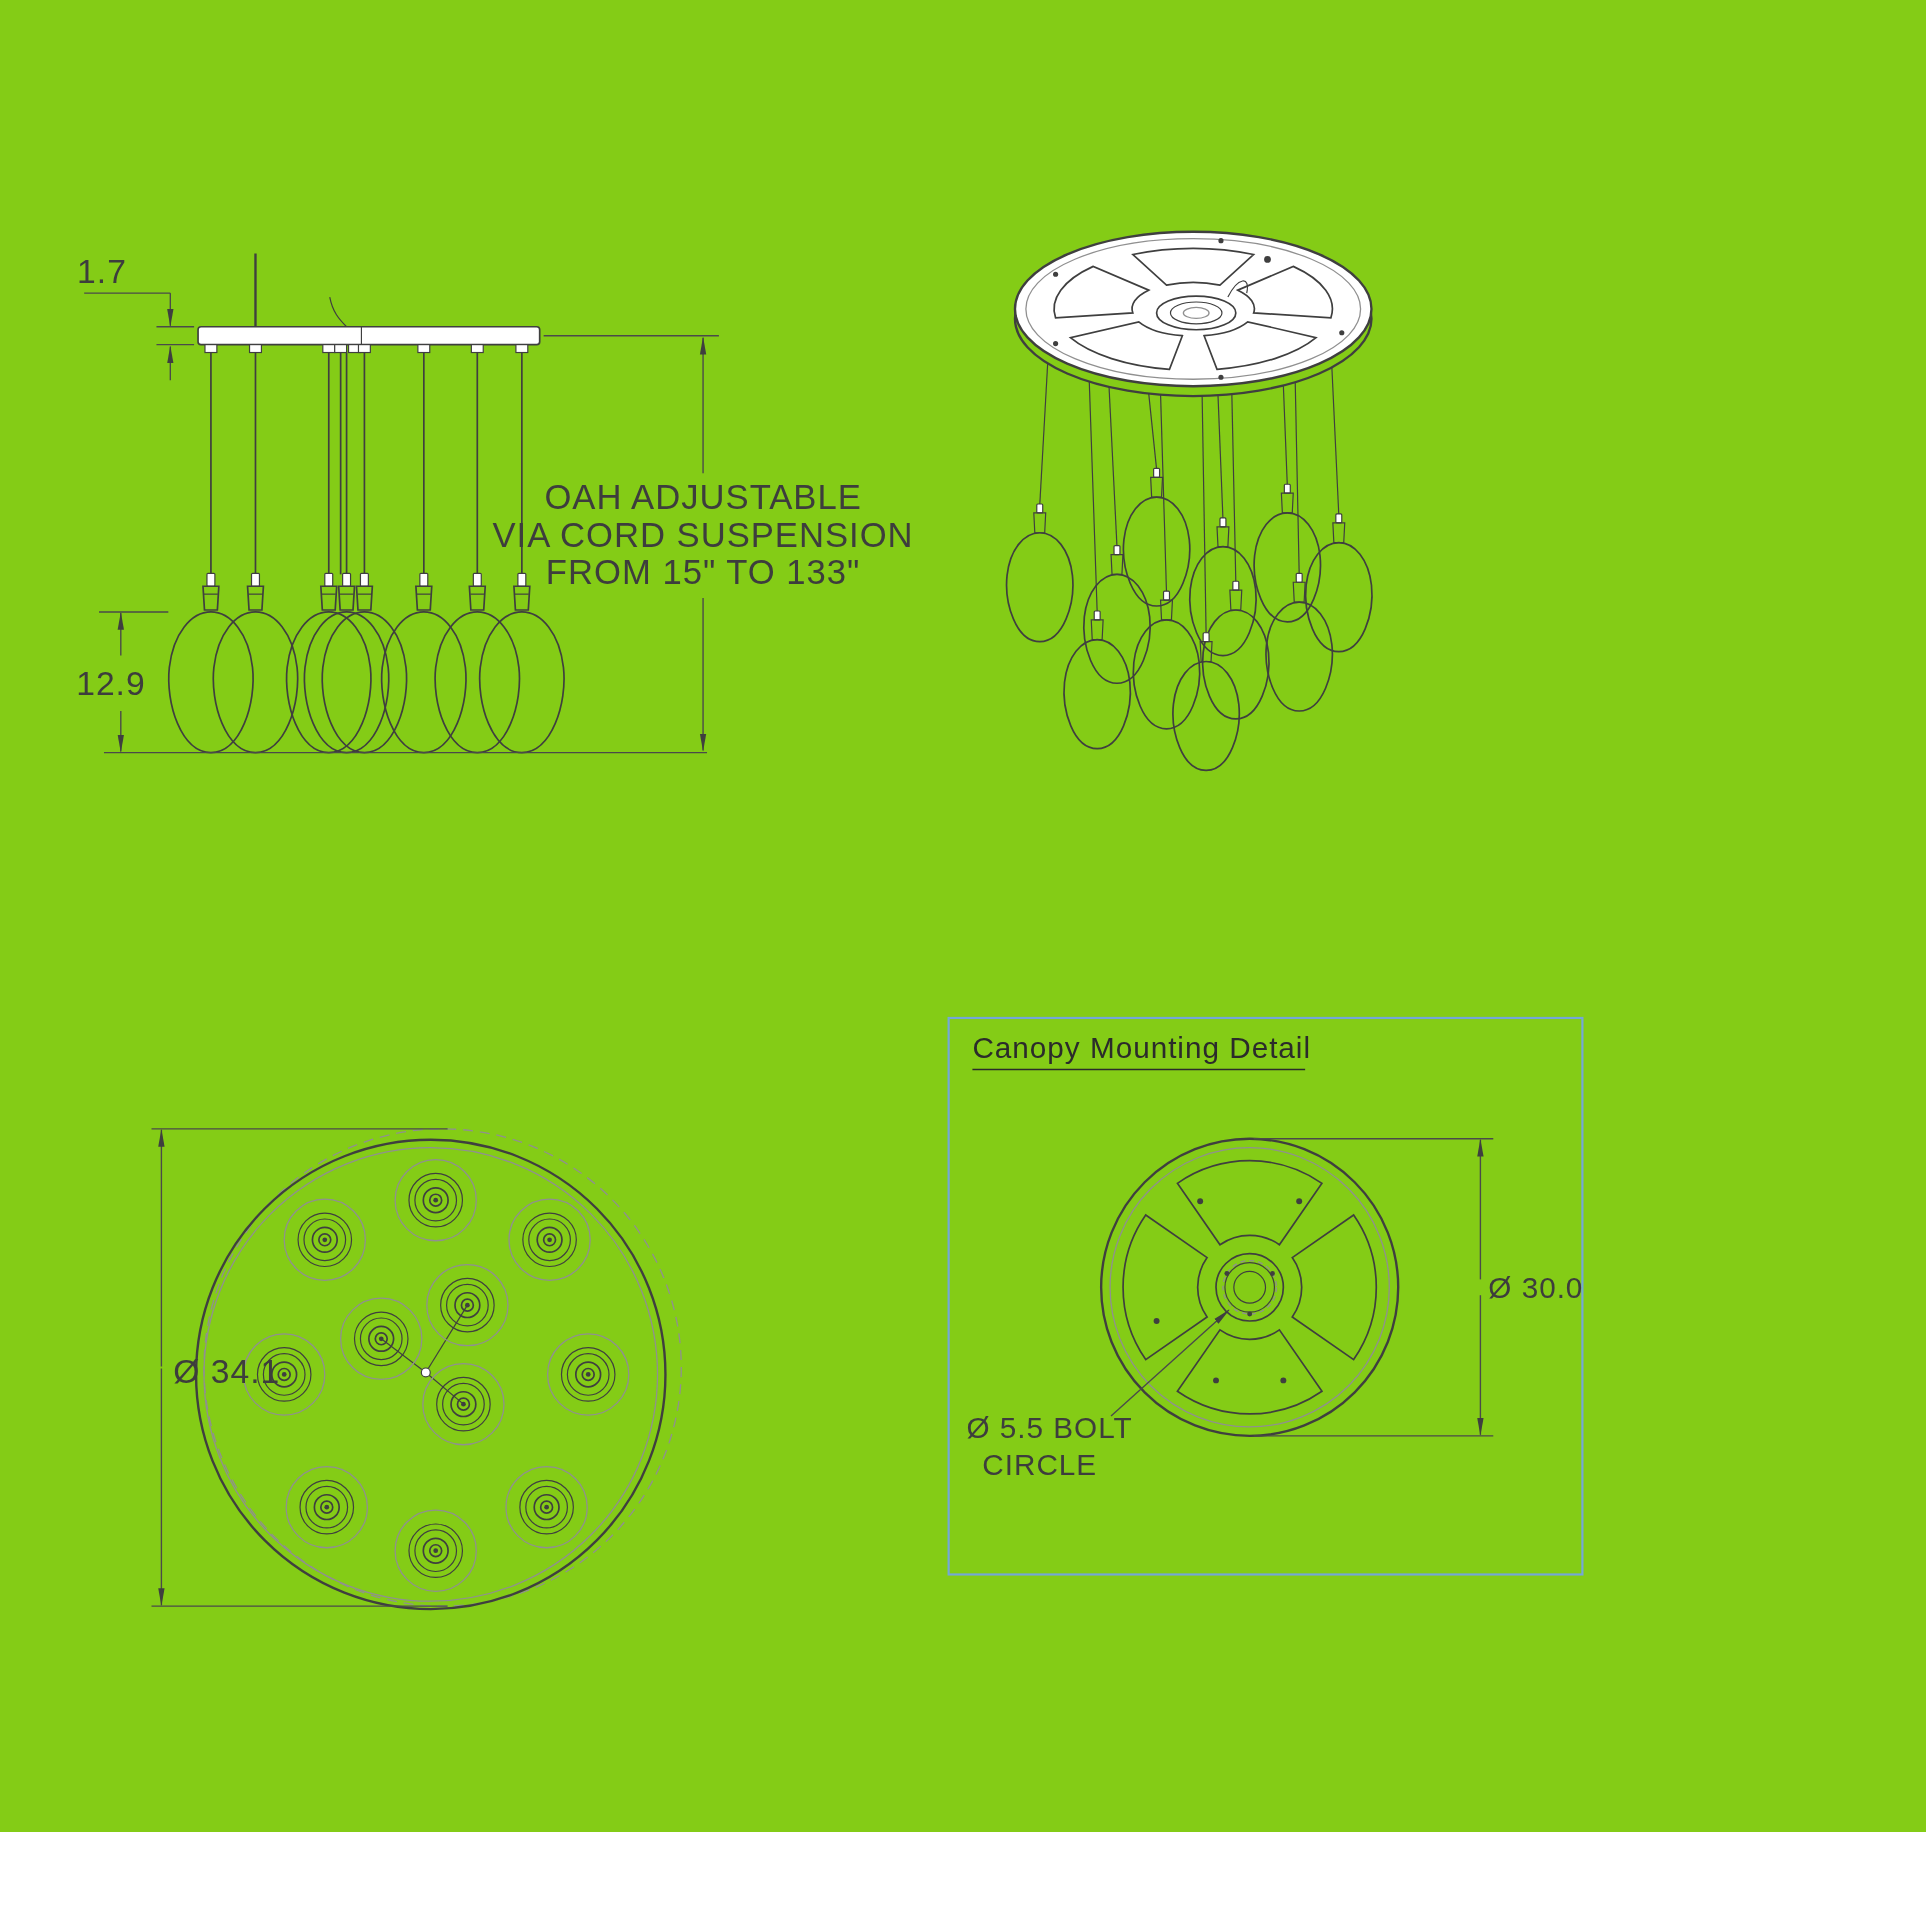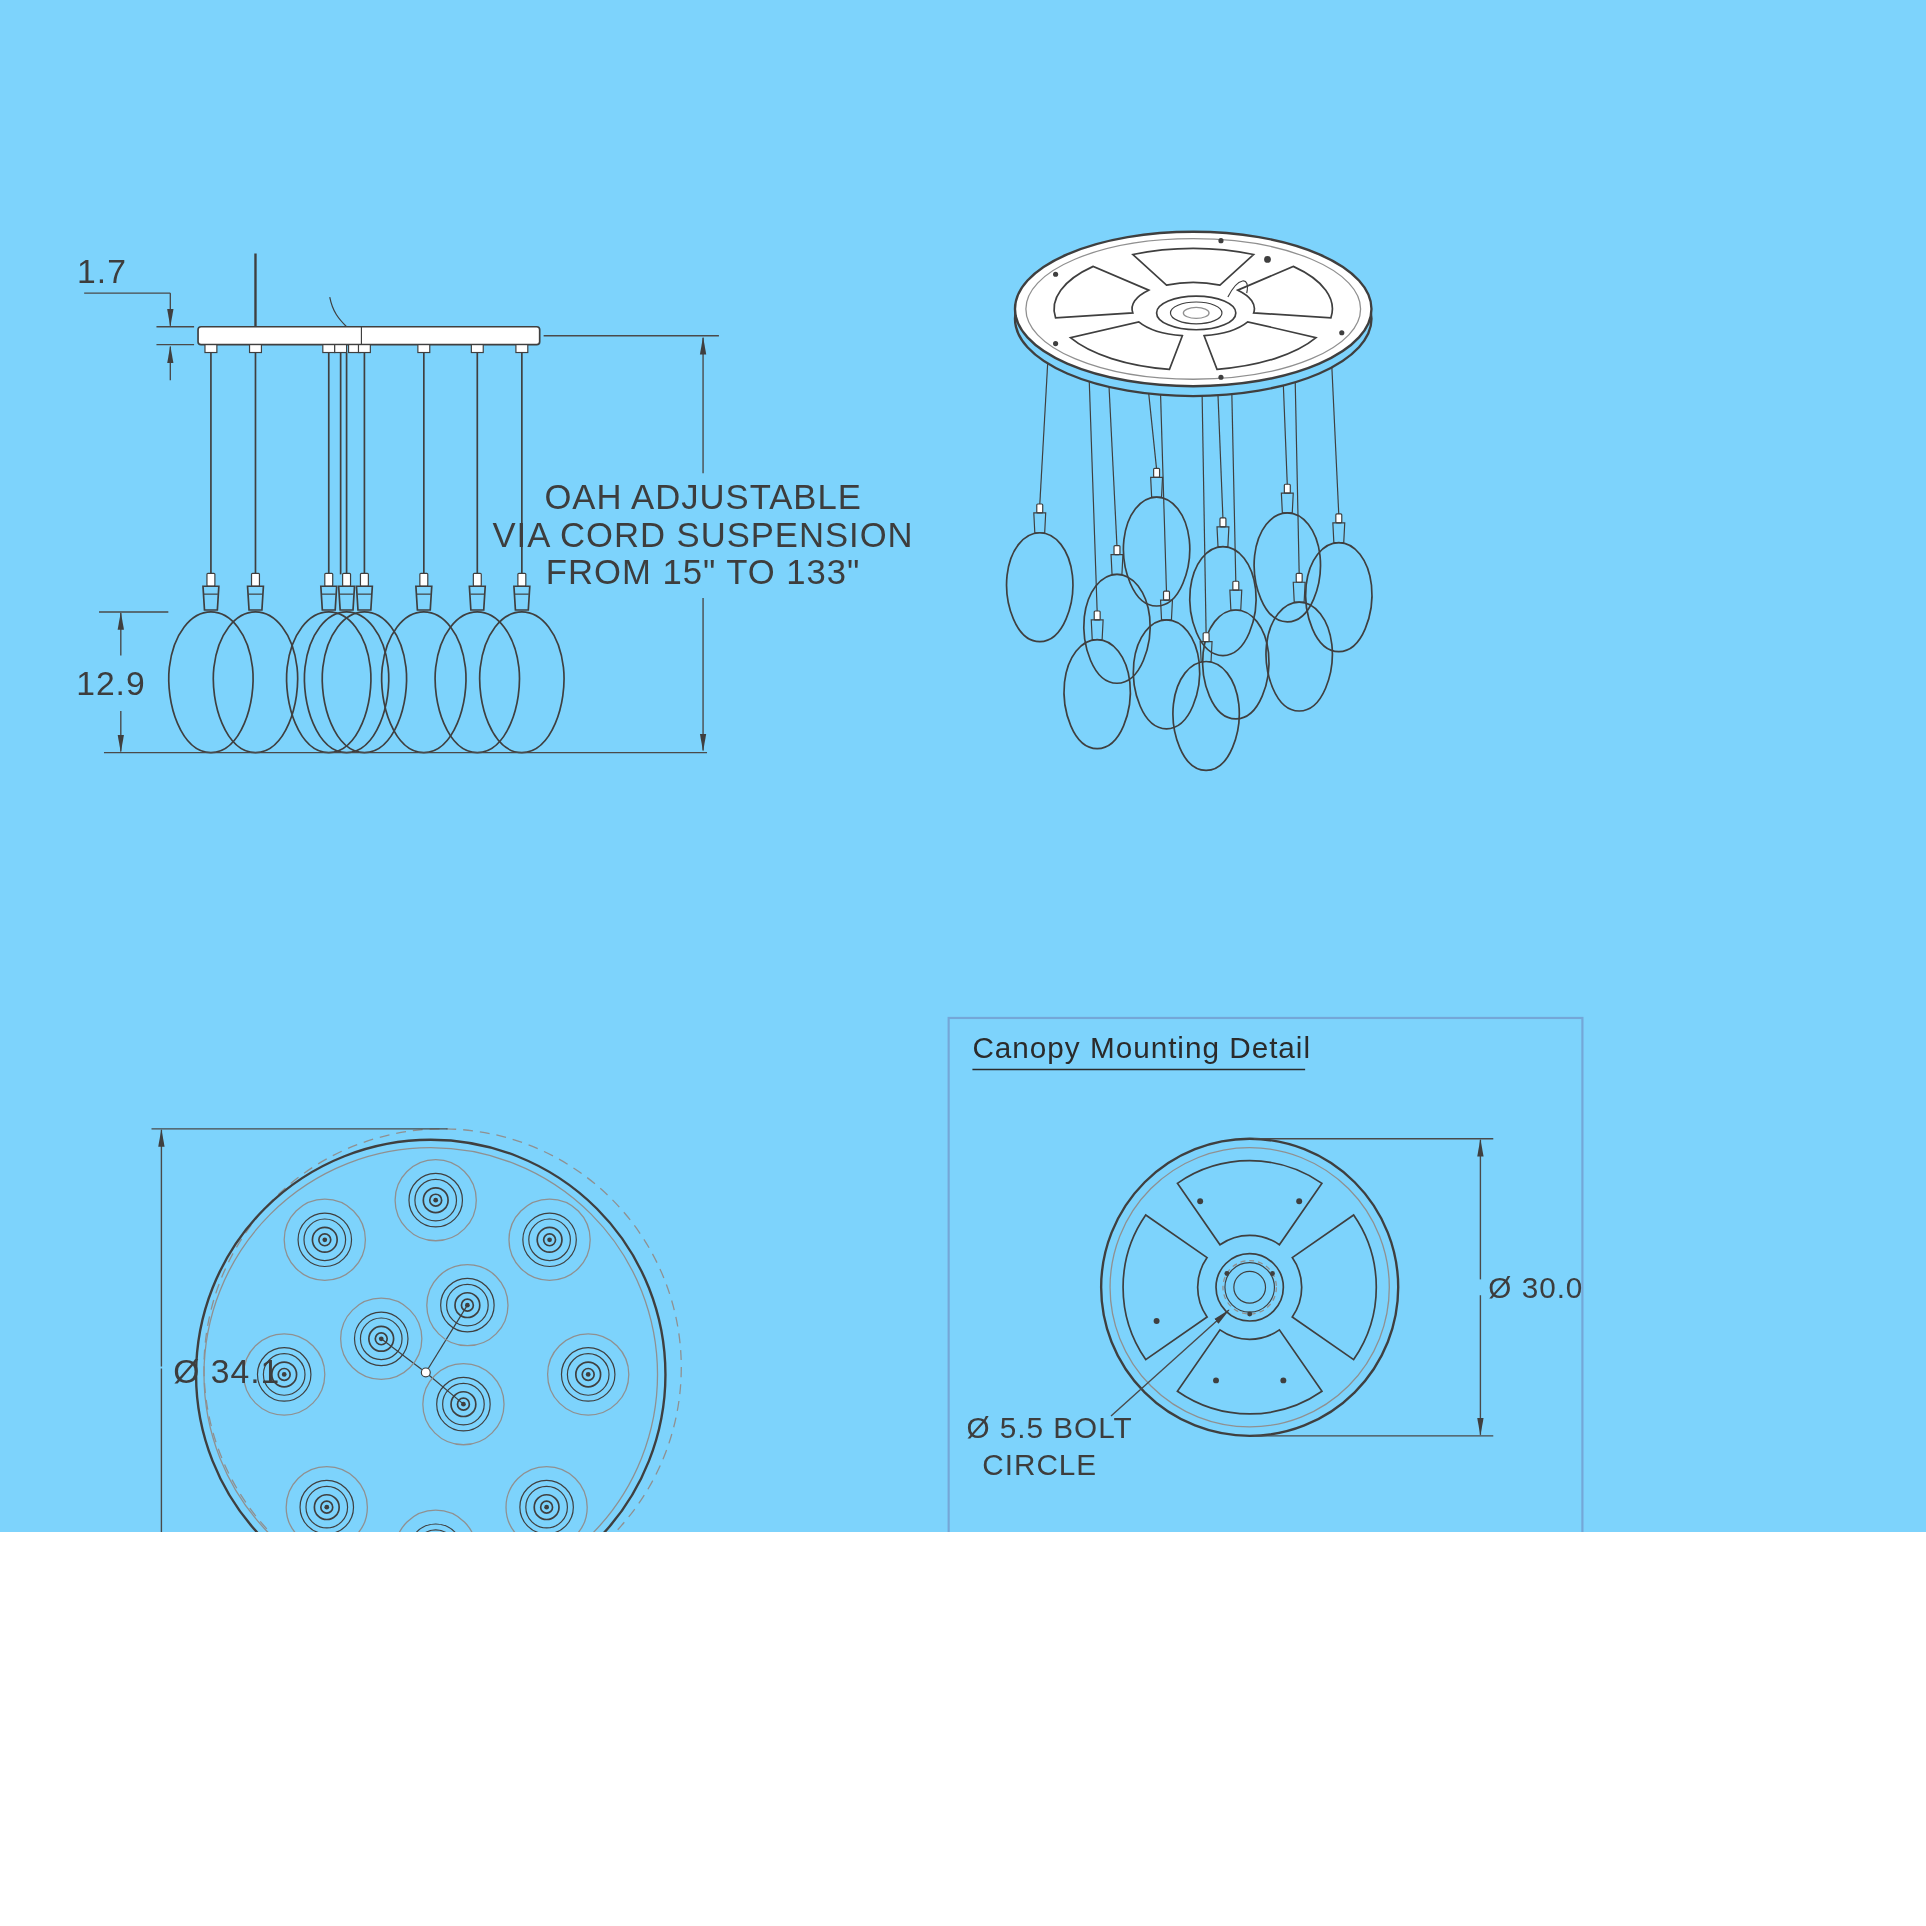--- a/index.html
+++ b/index.html
@@ -1,16 +1,16 @@
 <!DOCTYPE html>
 <html><head>
 <meta charset="utf-8">
 <style>
   html,body{margin:0;padding:0;background:#ffffff;}
-  #canvas{width:1927px;height:1532px;position:relative;background:#7dd3fc;}
+  #canvas{width:1927px;height:1832px;position:relative;background:#84cc16;}
   svg text{font-family:"Liberation Sans","DejaVu Sans",sans-serif;fill:#3d3d3d;letter-spacing:1px;}
   .dim{font-size:34px;}
   .big{font-size:35px;}
   .small{font-size:30px;}
   .title{font-size:30px;fill:#2b2b2b;}
   .ln{stroke:#3f3f3f;fill:none;stroke-width:2;}
   .heavy{stroke-width:2.4;}
   .med{stroke-width:1.7;}
   .thin{stroke-width:1.2;}
   .dimln{stroke:#4a4a4a;stroke-width:1.4;fill:none;}

